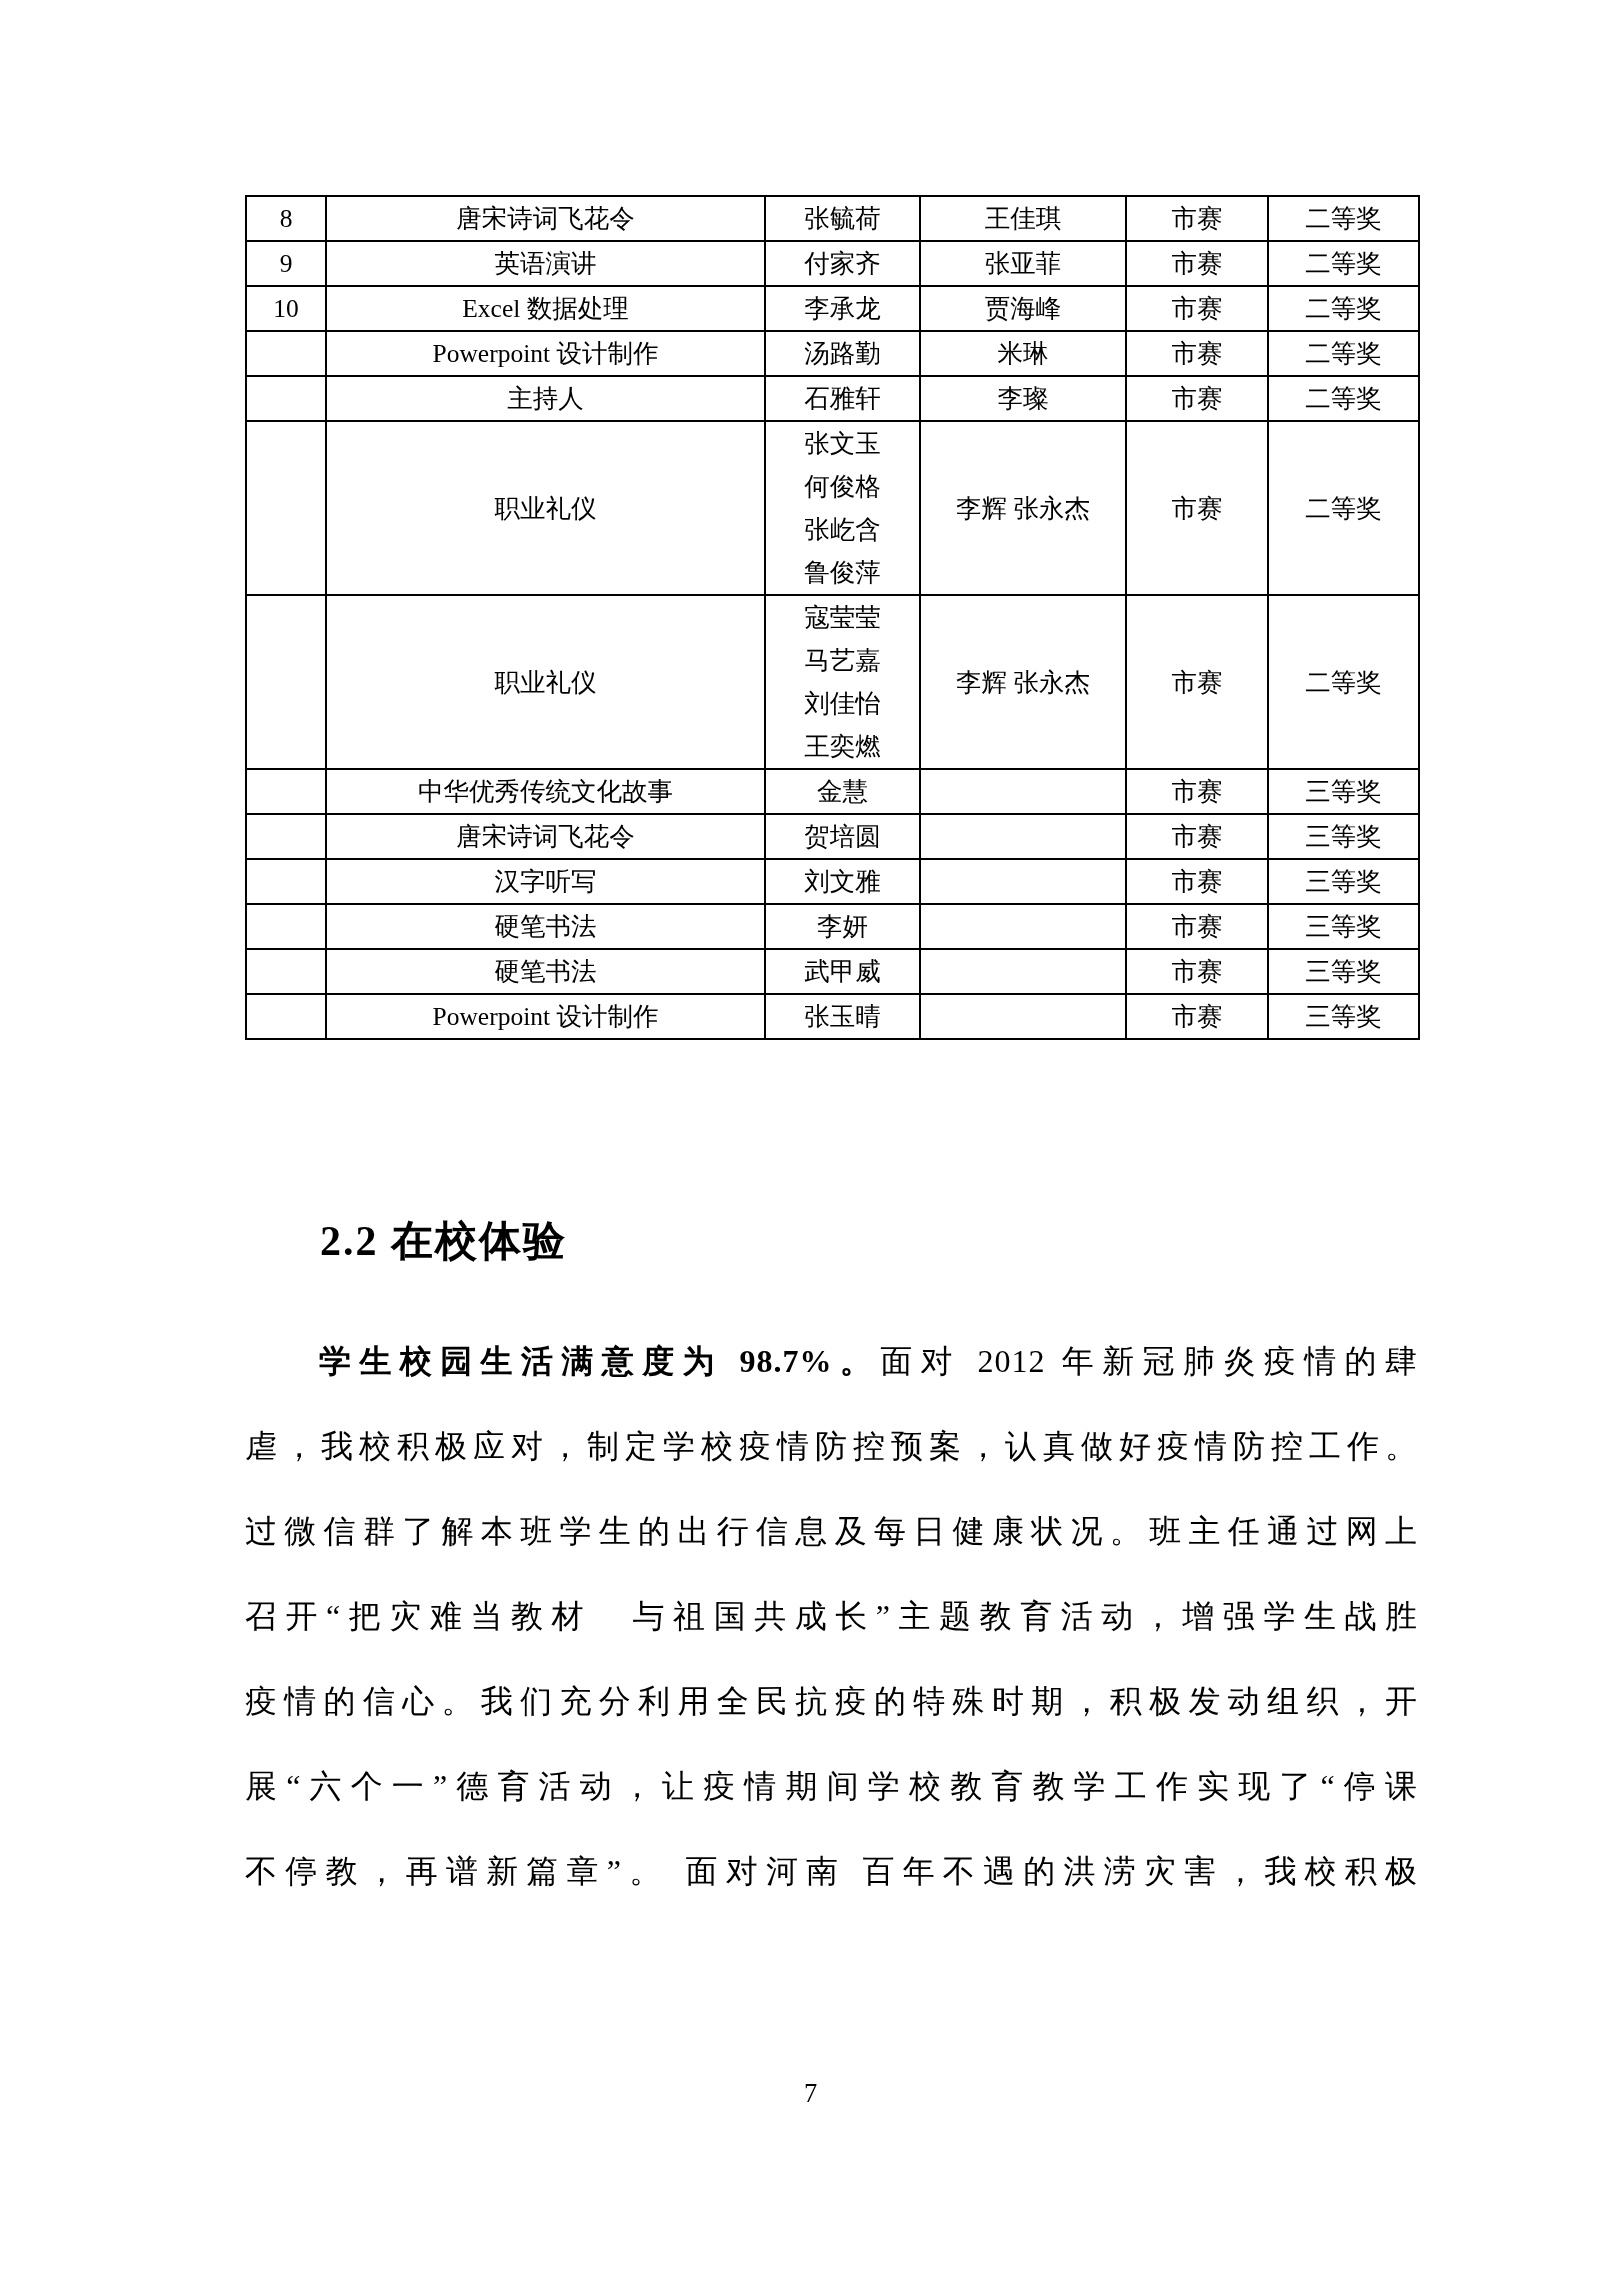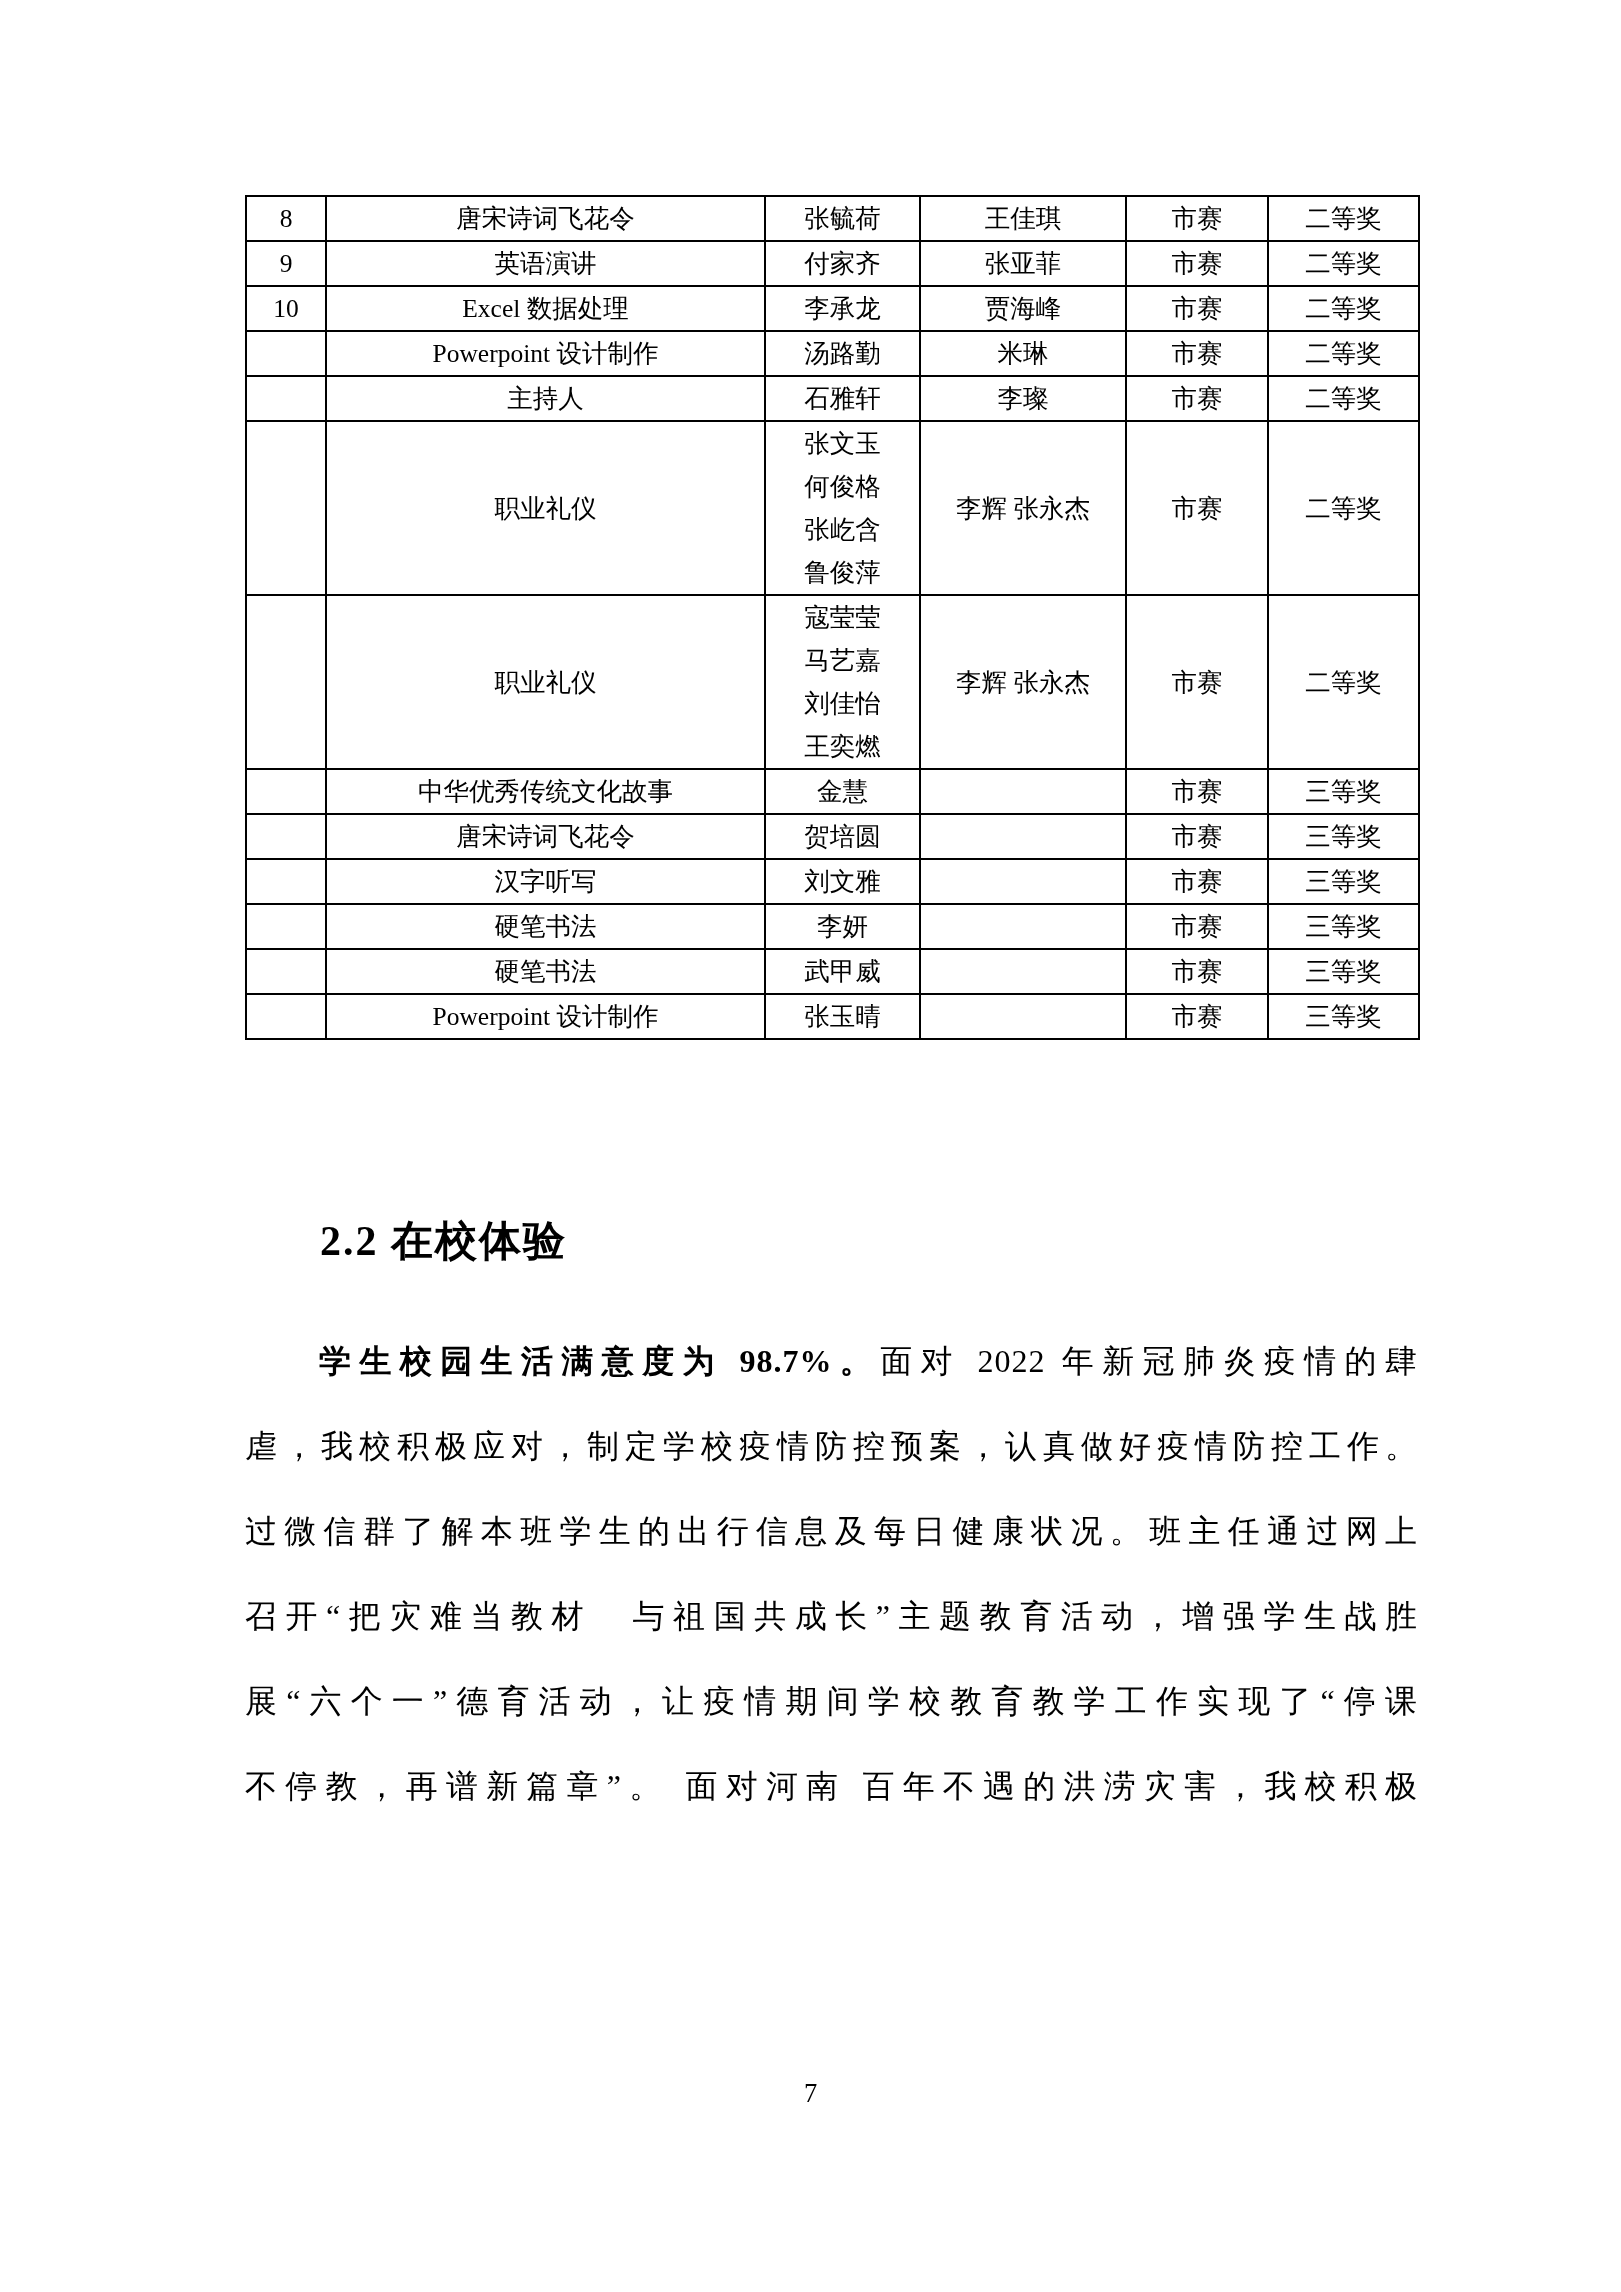--- a/index.html
+++ b/index.html
@@ -186,26 +186,27 @@
           <td>市赛</td>
           <td>三等奖</td>
         </tr>
       </tbody>
   </table>
 
   <div class="section-heading">2.2 在校体验</div>
 
   <div class="body-text">
     <div class="line indent">
-      <span class="lead">学生校园生活满意度为 98.7%。</span><span>面对 2022 年新冠肺炎疫情的肆</span>
+      <span class="lead">学生校园生活满意度为 98.7%。</span><span>面对 2012 年新冠肺炎疫情的肆</span>
     </div>
     <div>
         <div class="line">虐，我校积极应对，制定学校疫情防控预案，认真做好疫情防控工作。</div>
         <div class="line">过微信群了解本班学生的出行信息及每日健康状况。班主任通过网上</div>
         <div class="line">召开“把灾难当教材　与祖国共成长”主题教育活动，增强学生战胜</div>
+        <div class="line">疫情的信心。我们充分利用全民抗疫的特殊时期，积极发动组织，开</div>
         <div class="line">展“六个一”德育活动，让疫情期间学校教育教学工作实现了“停课</div>
         <div class="line">不停教，再谱新篇章”。 面对河南 百年不遇的洪涝灾害，我校积极</div>
       </div>
   </div>
 
   <div class="page-num">7</div>
 
 </div>
 
 

